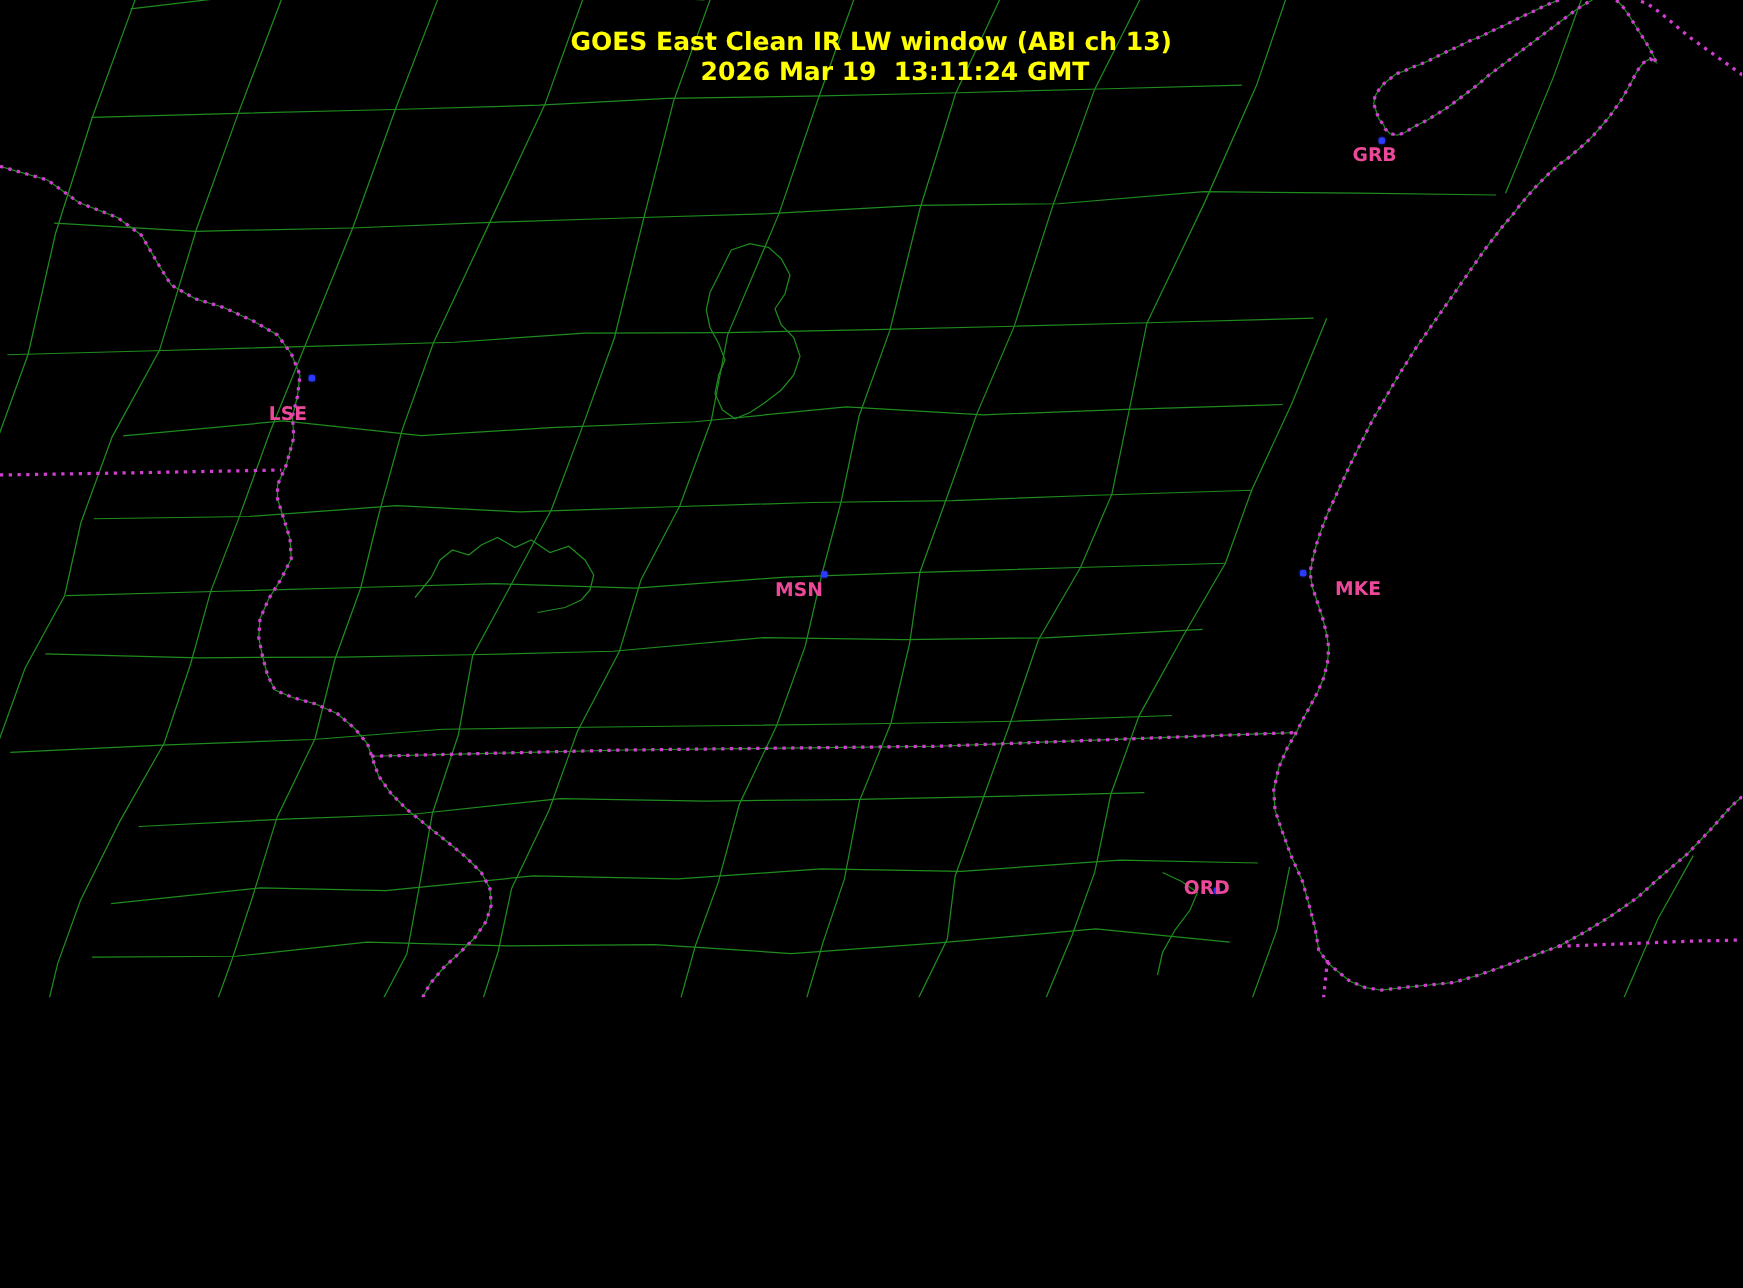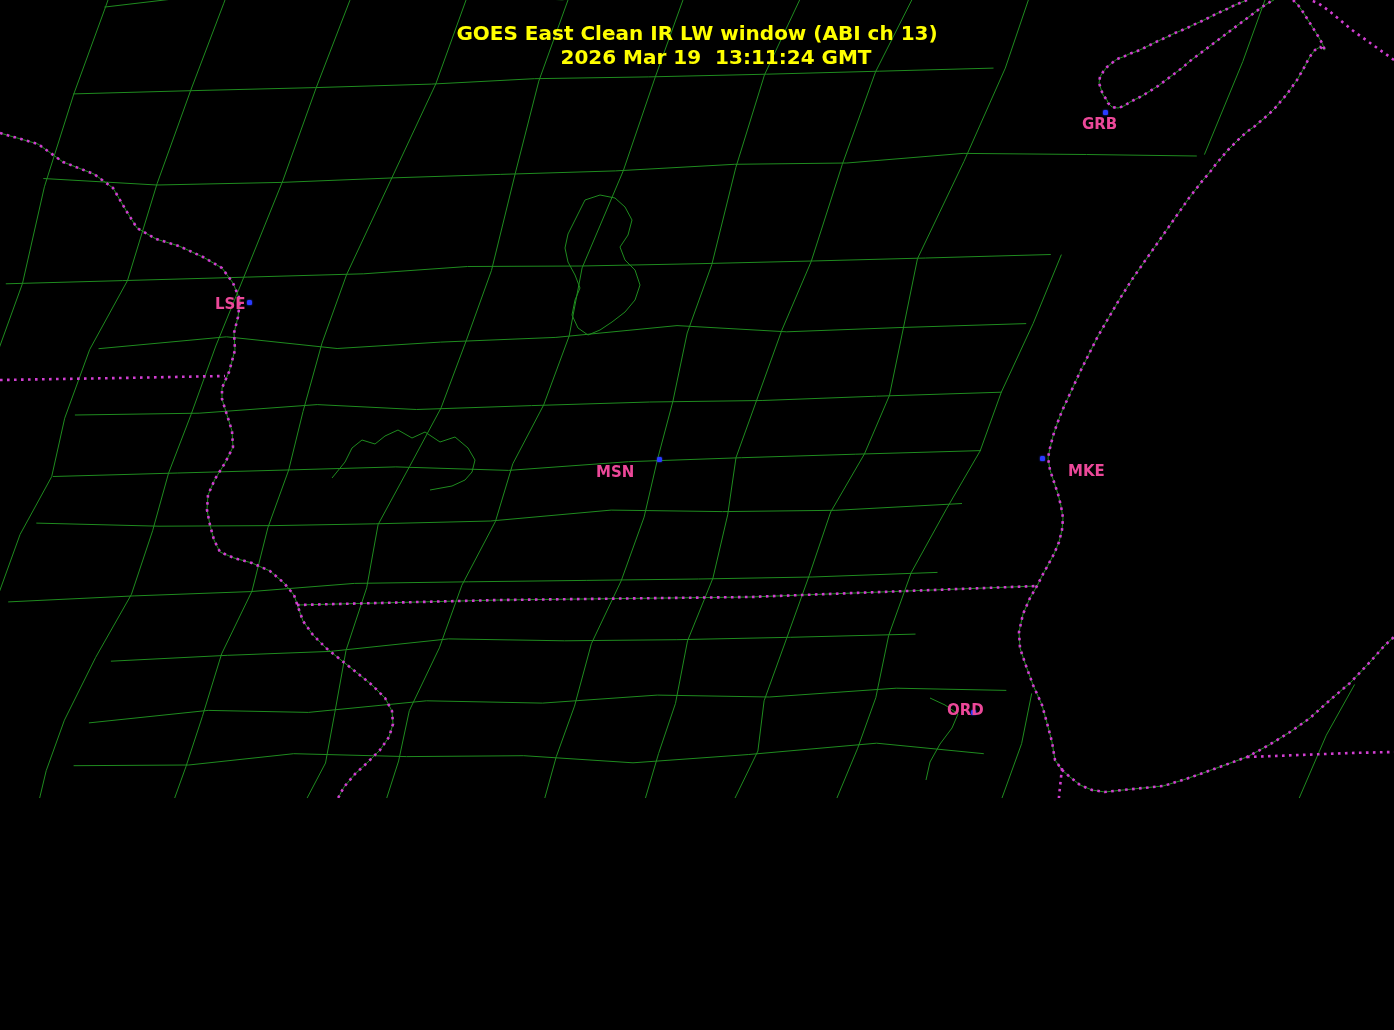--- a/index.html
+++ b/index.html
@@ -92,25 +92,25 @@
     <div class="title-line1">GOES East Clean IR LW window (ABI ch 13)</div>
     <div class="title-line2">2026 Mar 19  13:11:24 GMT</div>
   </div>
 
   <div class="station">
     <div class="dot" style="left:1103px;top:110px;"></div>
     <div class="lbl" style="left:1082px;top:115px;">GRB</div>
   </div>
   <div class="station">
     <div class="dot" style="left:247px;top:300px;"></div>
-    <div class="lbl" style="left:215px;top:295px;">LSE</div>
+    <div class="lbl" style="left:215px;top:322px;">LSE</div>
   </div>
   <div class="station">
     <div class="dot" style="left:657px;top:457px;"></div>
-    <div class="lbl" style="left:596px;top:463px;">MSN</div>
+    <div class="lbl" style="left:620px;top:463px;">MSN</div>
   </div>
   <div class="station">
     <div class="dot" style="left:1040px;top:456px;"></div>
     <div class="lbl" style="left:1068px;top:462px;">MKE</div>
   </div>
   <div class="station">
     <div class="dot" style="left:971px;top:710px;"></div>
     <div class="lbl" style="left:947px;top:701px;">ORD</div>
   </div>
   <div class="station">

